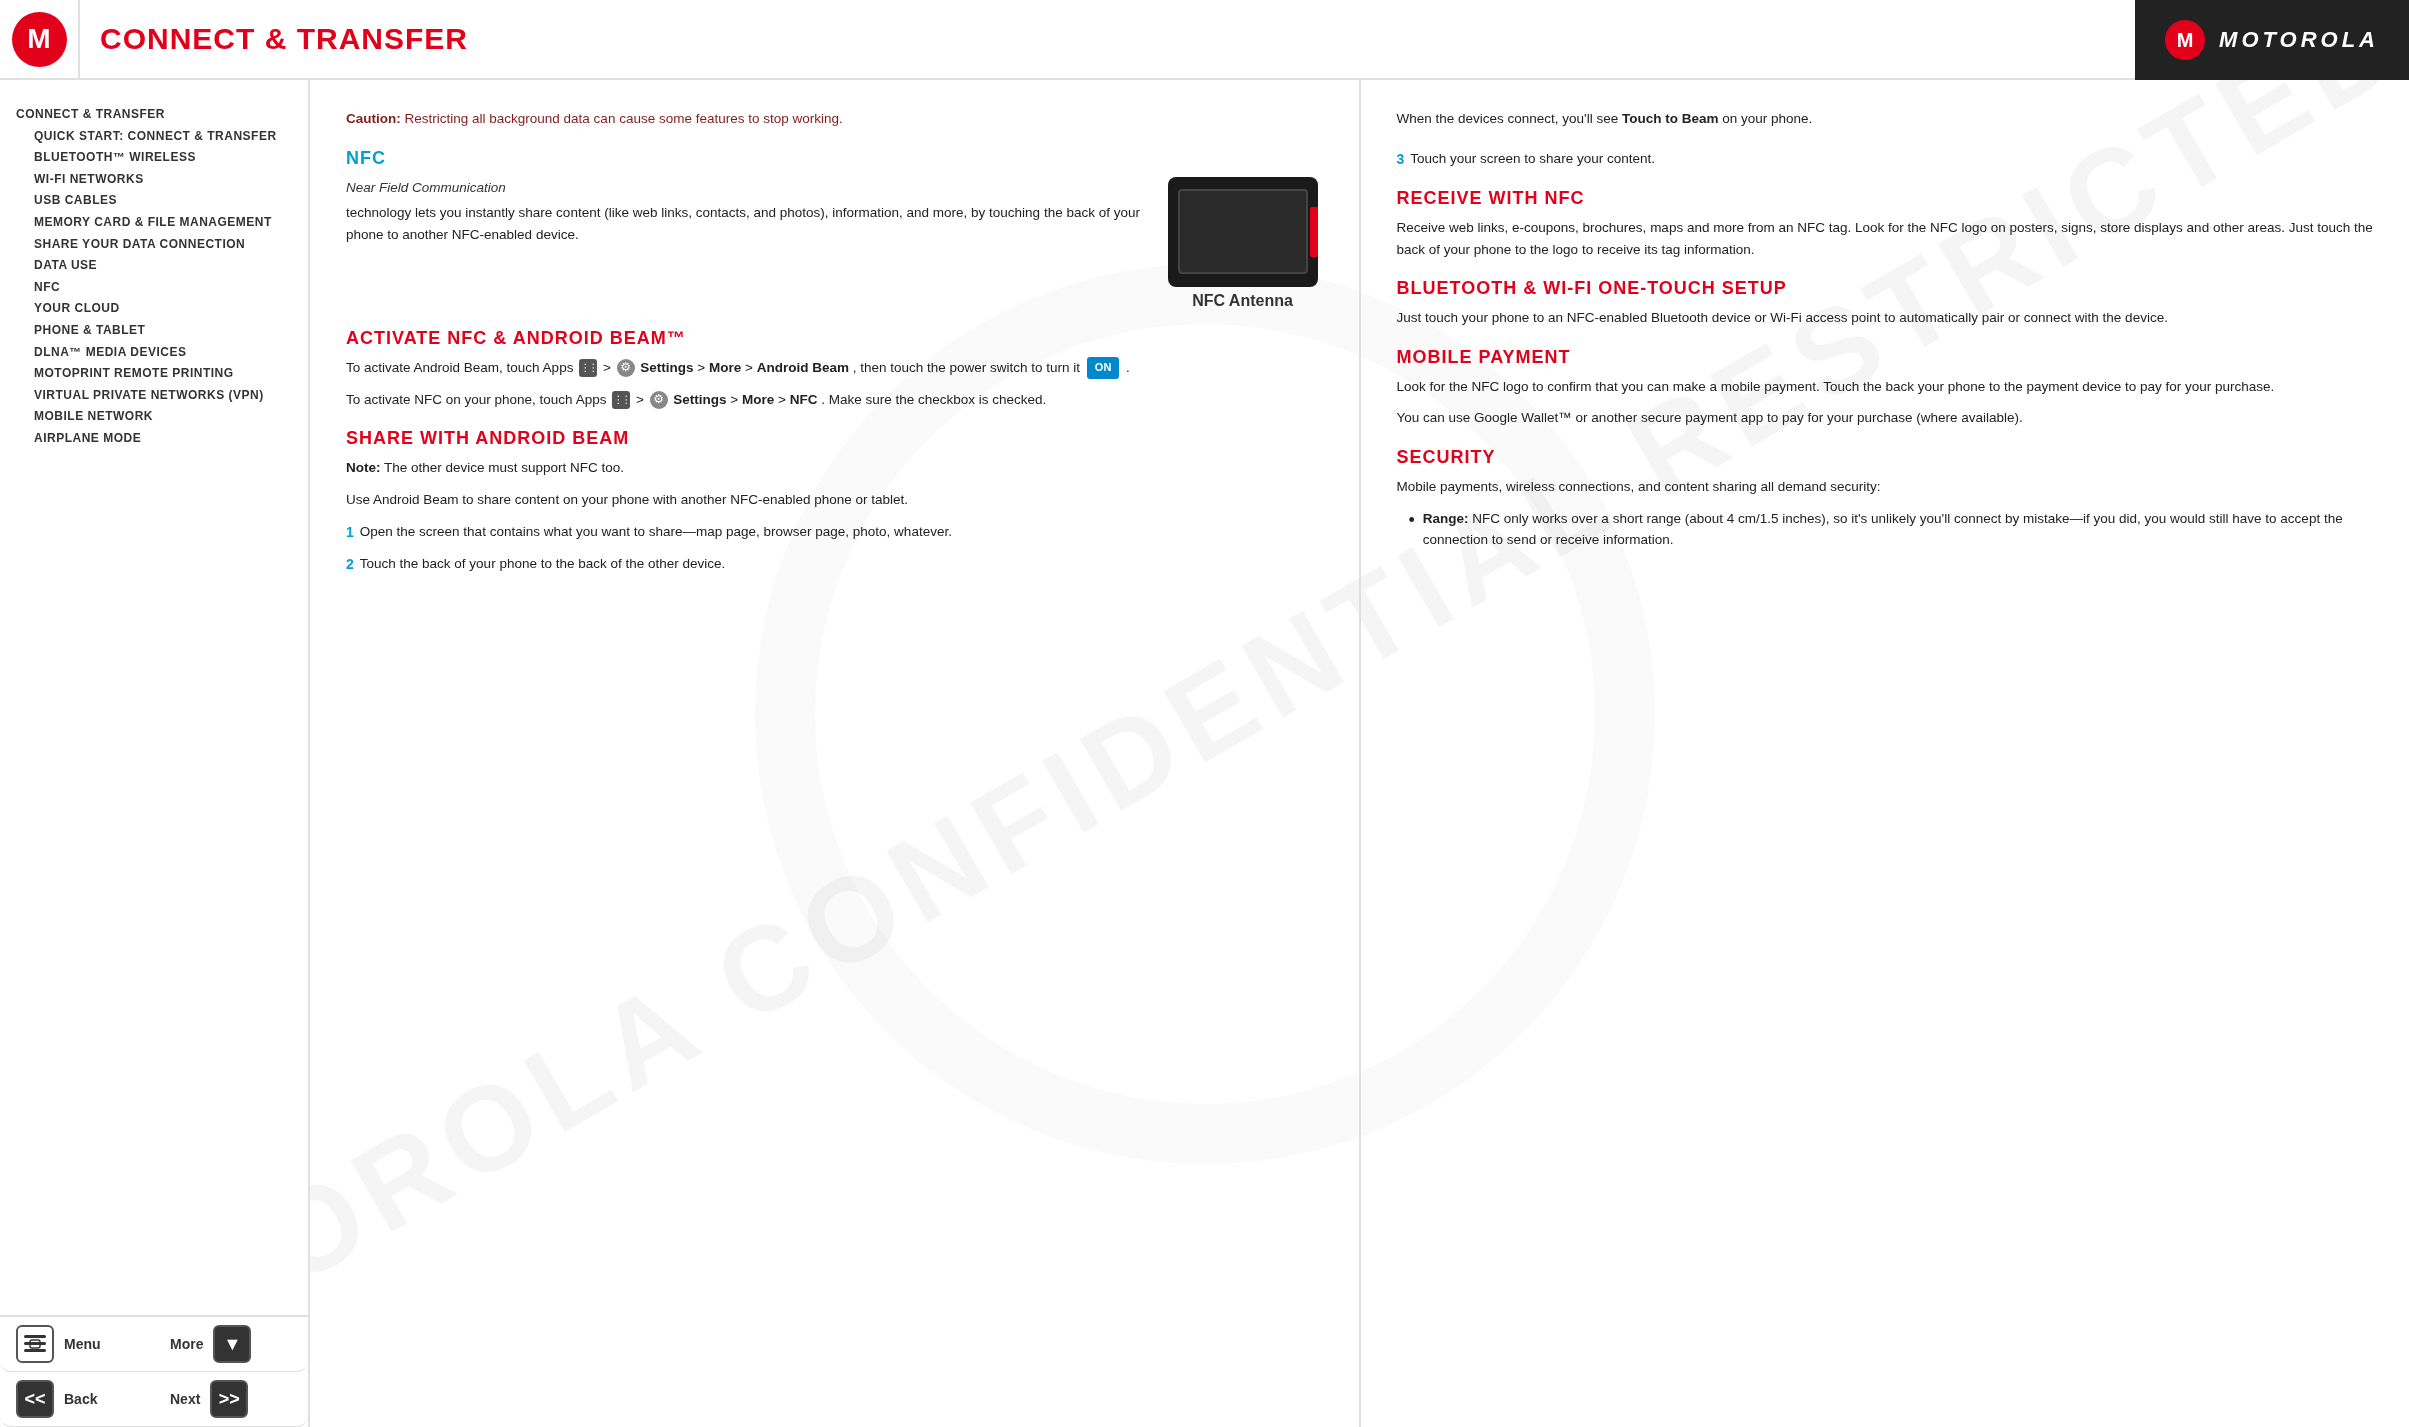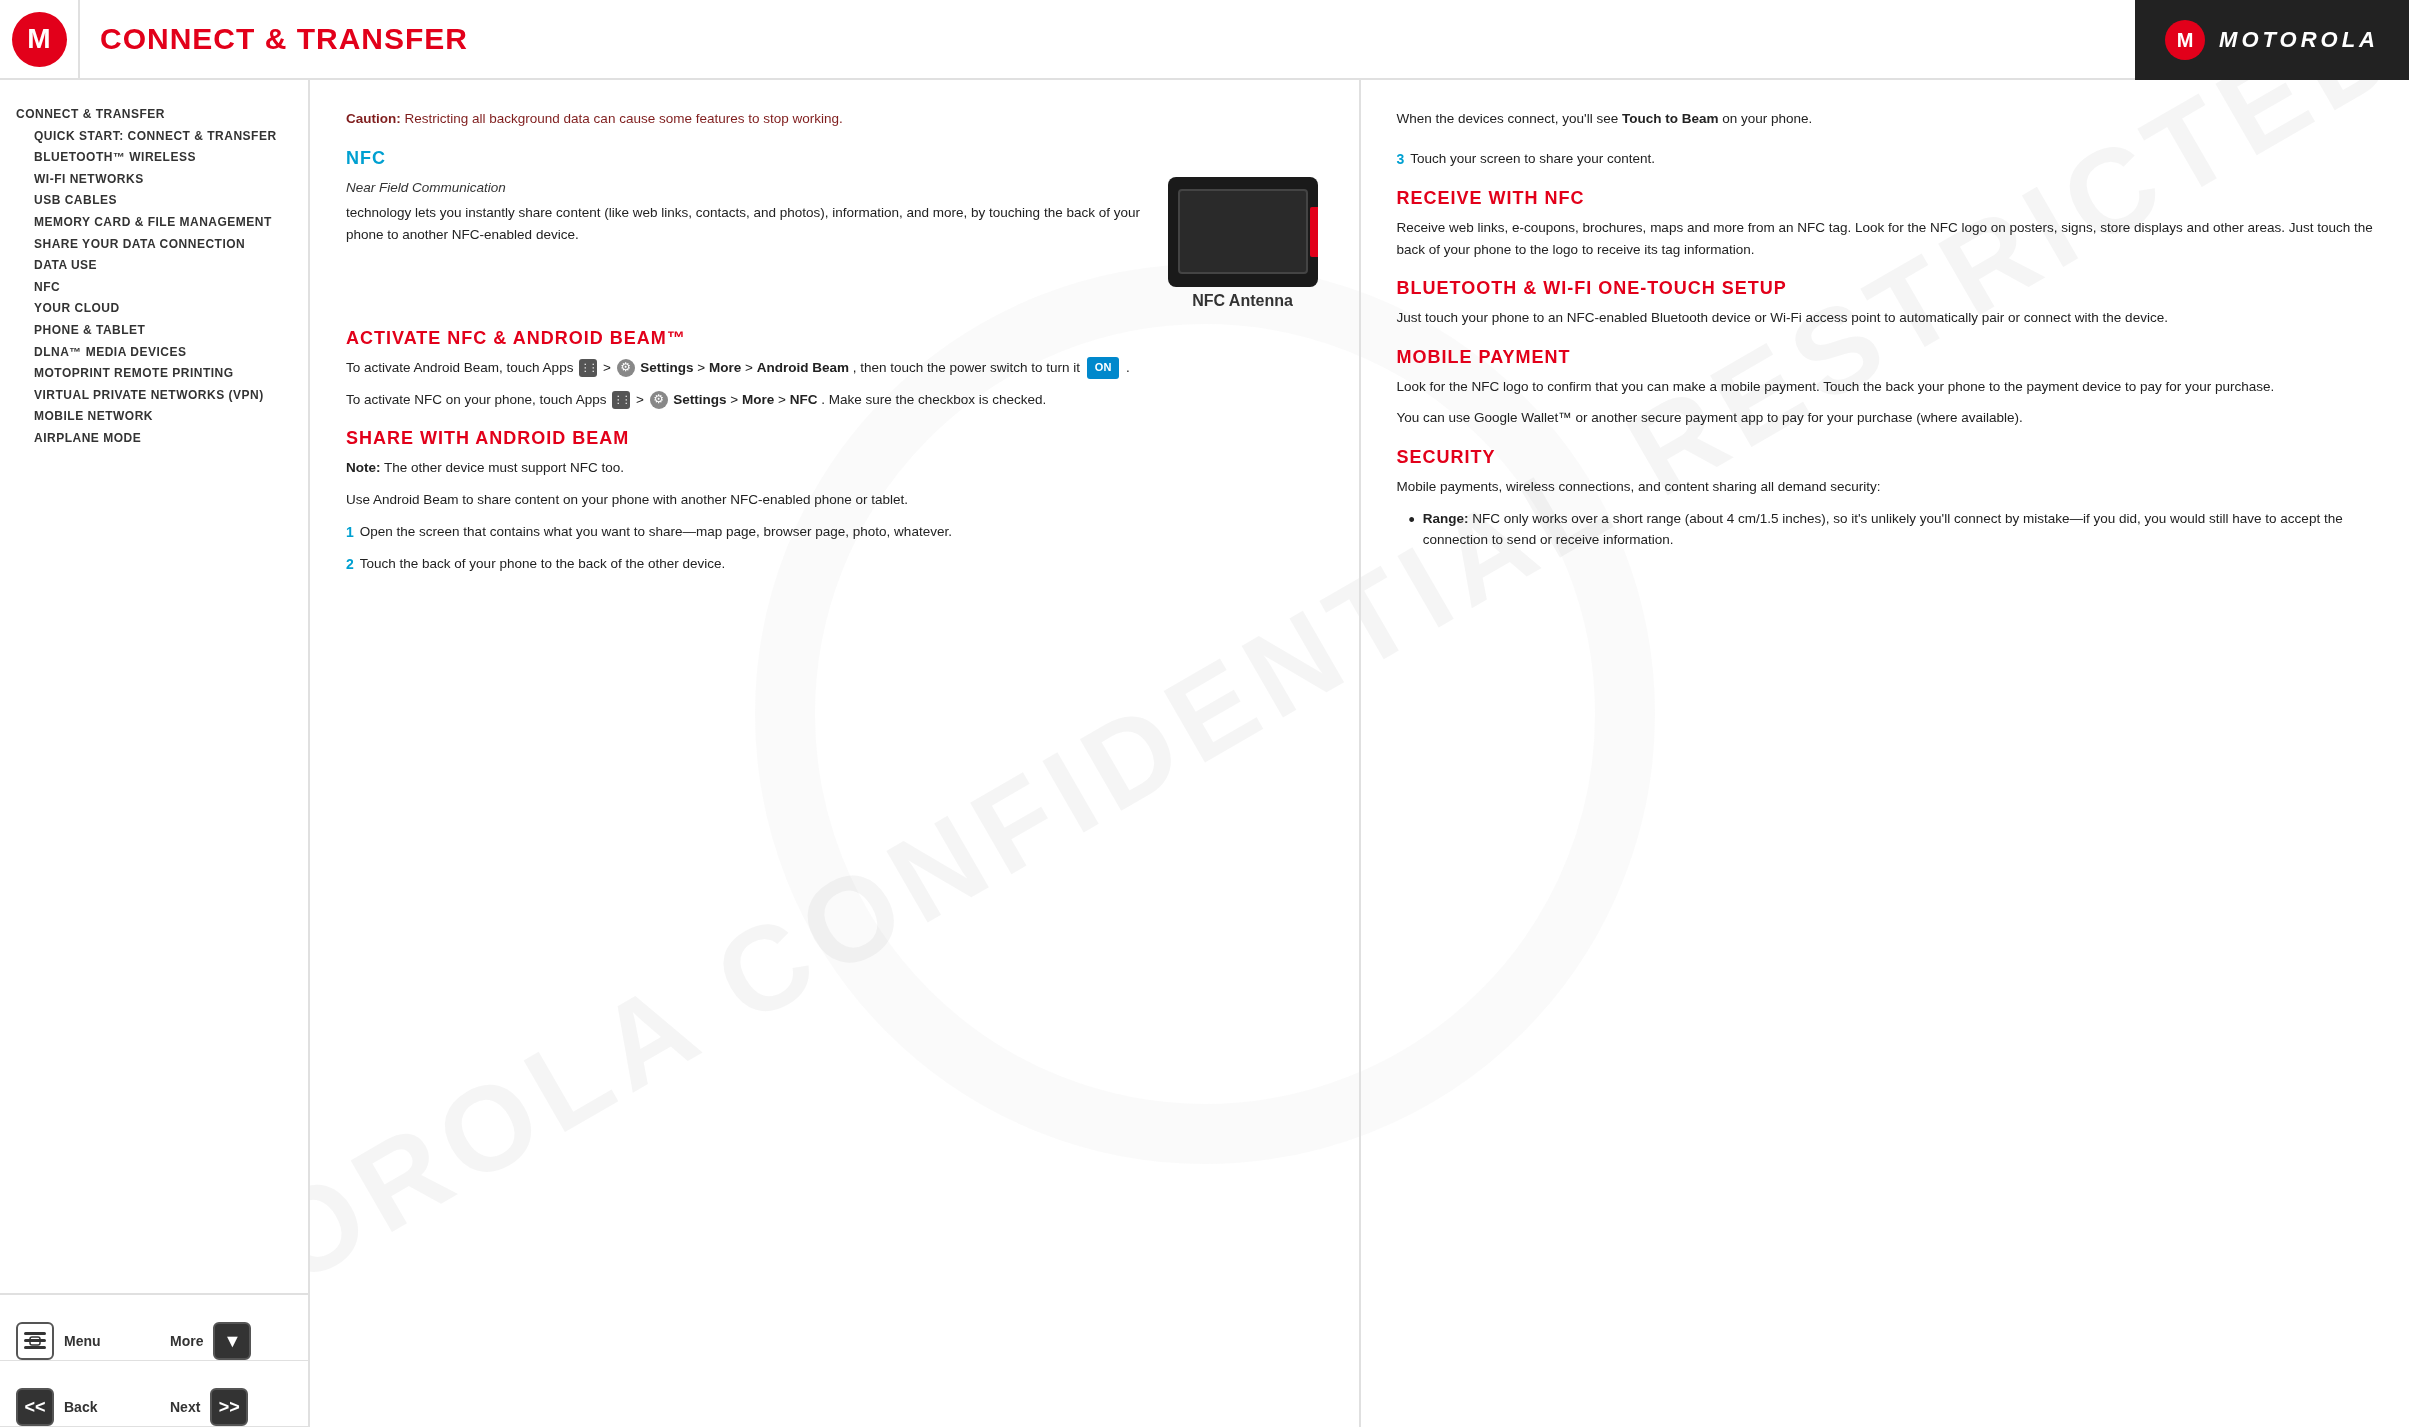--- a/index.html
+++ b/index.html
@@ -158,23 +158,24 @@
       font-weight: 700;
     }
     .sidebar-footer {
       border-top: 2px solid #e0e0e0;
       display: flex;
       flex-direction: column;
       gap: 0;
     }
     .footer-row {
       display: flex;
-      align-items: flex-end;
-      height: 66px;
+      align-items: center;
+      height: 55px;
       border-bottom: 1px solid #e0e0e0;
+      border-radius: 11px;
     }
     .footer-btn {
       flex: 1;
       display: flex;
       align-items: center;
       gap: 10px;
       padding: 0 16px;
       cursor: pointer;
       font-size: 14px;
       font-weight: bold;

